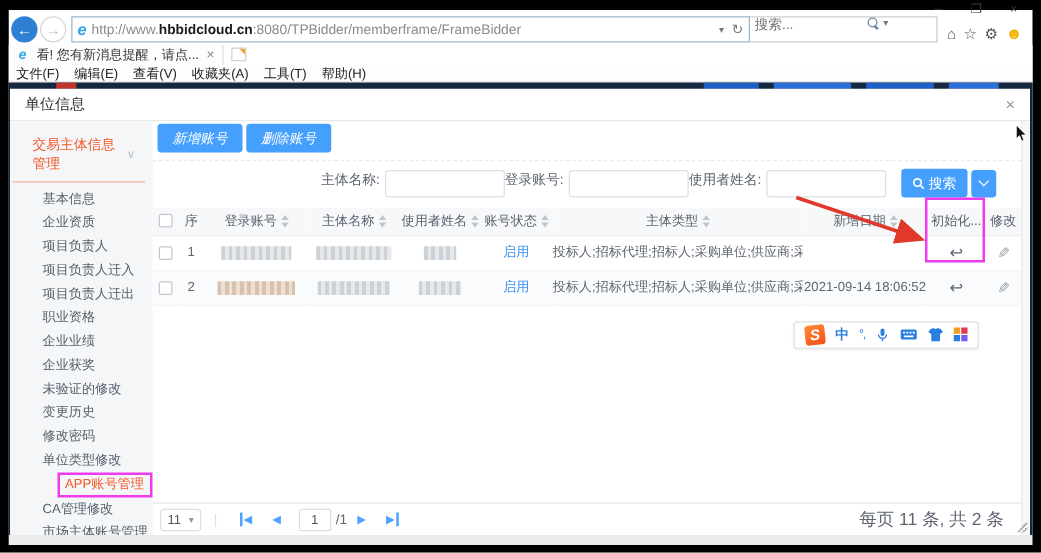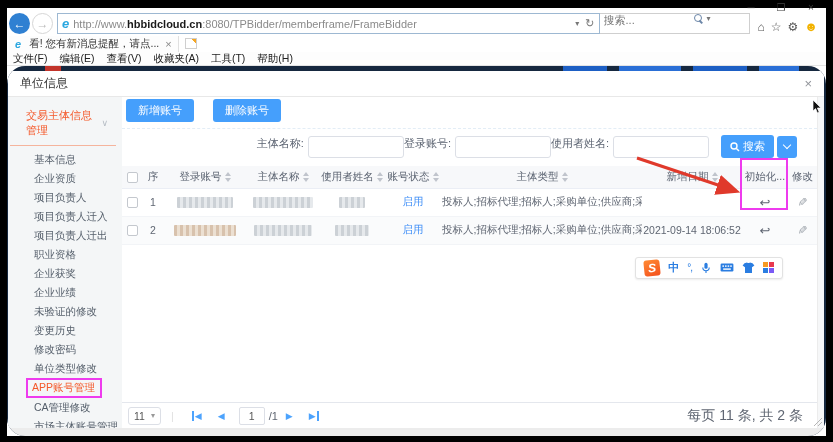--- a/index.html
+++ b/index.html
@@ -42,49 +42,49 @@
          background:#fdfdfd; max-width:176px; }
   .tab-title { white-space:nowrap; overflow:hidden; font-size:10.5px; color:#333; }
   .tab-close { color:#888; font-size:11px; margin-left:2px; }
   .newtab { width:12px; height:11px; margin:2px 0 0 6px; border:1px solid #cfcfcf; background:
             linear-gradient(225deg,#f5a623 3px,#fff 3px); }
 
   .menubar { height:14px; display:flex; gap:12px; padding-left:6px;
              border-bottom:1px solid #e4e4e4; font-size:10.5px; color:#222; background:#fdfdfd; }
 
   
-  .pagebg { position:relative; flex:1; background:#16283f; overflow:hidden;border-radius:18px; }
+  .pagebg { position:relative; flex:1; background:#16283f; overflow:hidden; }
   .pb-emblem { position:absolute; left:38px; top:0; width:16px; height:5px; background:#c2342b; }
   .pb-btn { position:absolute; top:0; height:5px; background:#1d5fc4; }
   .pagebg::after { content:""; position:absolute; left:0; right:0; bottom:0; height:8px; background:#ececec; }
 
   
   .modal { position:absolute; left:1px; right:2px; top:5px; bottom:8px; background:#fff;
            display:flex; flex-direction:column; }
   .modal-header { height:26px; border-bottom:1px solid #e8e8e8; display:flex; align-items:center;
                   padding:0 12px; font-size:12px; color:#333; }
   .modal-close { margin-left:auto; color:#909399; font-size:13px; }
   .modal-body { flex:1; display:flex; overflow:hidden; }
 
   
   .sidebar { width:114px; background:#f4f6f7; padding-top:4px; flex:0 0 auto; }
   .side-group { color:#f4582a; padding:7px 8px 7px 16px; display:flex; align-items:center;
                 border-bottom:1px solid #f5b49d; margin:0 6px 4px 2px; }
   .side-group .chev { margin-left:auto; color:#b5bcc4; font-size:9px; }
   .side-item { height:19px; line-height:19px; padding-left:26px; color:#555f6b; font-size:10.5px;
                white-space:nowrap; }
   .side-item.active { color:#f4582a; }
-  .side-item.boxed { display:inline-block; height:auto; line-height:15px; margin-left:18px;
+  .side-item.boxed { display:inline-block; height:auto; line-height:15px; margin-left:38px;
                      padding:0 5px 1px 4px; border:2px solid #ee3bee; }
 
   
   .content { flex:1; display:flex; flex-direction:column; padding-top:2px; overflow:hidden; }
   .toolbar { padding:0 0 6px 4px; border-bottom:1px dashed #e3edf6; }
   .btn { display:inline-block; background:#459ffc; color:#fff; border-radius:3px; font-size:11px;
-         padding:4px 12px; margin-right:16px; }
+         padding:4px 12px; margin-right:0;font-style:italic; }
   .filters { display:flex; align-items:center; justify-content:flex-end; margin:6px 0 8px;
              padding-right:20px; height:23px; }
   .fgroup { display:flex; }
   .fgroup label { color:#5a6270; margin-right:4px; }
   .fgroup input { width:96px; height:22px; border:1px solid #dcdfe6; border-radius:3px;
                   font-size:11px; padding:0 4px; outline:none; font-family:inherit; }
   .searchbtn { display:flex; align-items:center; gap:3px; background:#459ffc; color:#fff;
                border-radius:3px; font-size:11px; padding:4px 9px; margin-left:12px; }
   .splitbtn { width:20px; height:22px; background:#459ffc; border-radius:3px; margin-left:3px;
               display:flex; align-items:center; justify-content:center; }
@@ -228,22 +228,22 @@
             <div class="side-group">
               <span>交易主体信息管理</span>
               <span class="chev">∨</span>
             </div>
             <div class="side-item">基本信息</div>
             <div class="side-item">企业资质</div>
             <div class="side-item">项目负责人</div>
             <div class="side-item">项目负责人迁入</div>
             <div class="side-item">项目负责人迁出</div>
             <div class="side-item">职业资格</div>
+            <div class="side-item">企业业绩</div>
             <div class="side-item">企业获奖</div>
-            <div class="side-item">企业业绩</div>
             <div class="side-item">未验证的修改</div>
             <div class="side-item">变更历史</div>
             <div class="side-item">修改密码</div>
             <div class="side-item">单位类型修改</div>
             <div class="side-item active boxed">APP账号管理</div>
             <div class="side-item">CA管理修改</div>
             <div class="side-item">市场主体账号管理</div>
           </div>
 
           <div class="content">

